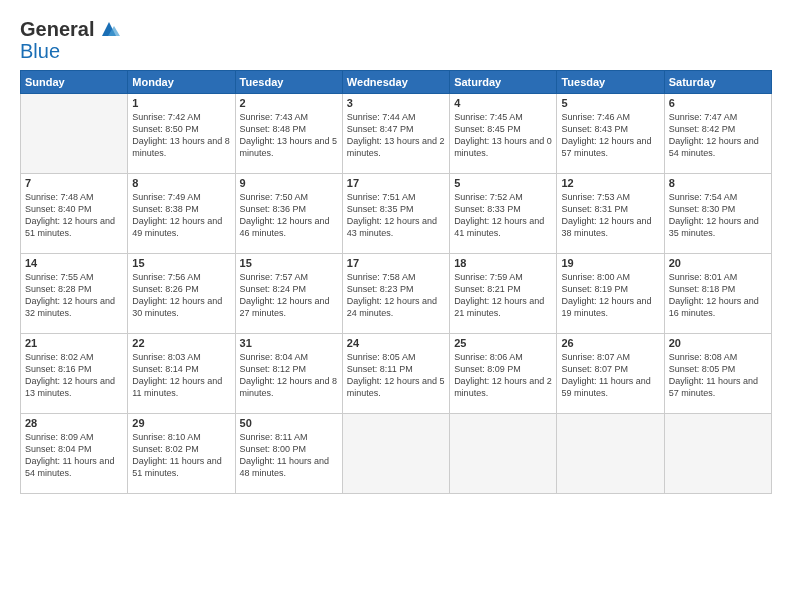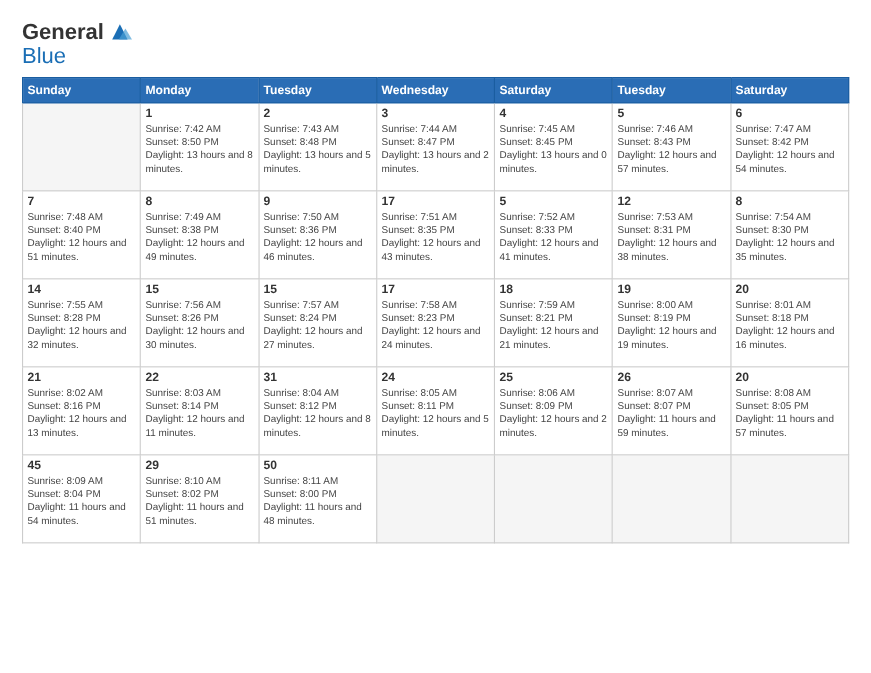--- a/index.html
+++ b/index.html
@@ -229,21 +229,21 @@
             <span class="day-num">26</span>
             <div class="day-info">Sunrise: 8:07 AM<br>Sunset: 8:07 PM<br>Daylight: 11 hours and 59 minutes.</div>
           </td>
           <td>
             <span class="day-num">20</span>
             <div class="day-info">Sunrise: 8:08 AM<br>Sunset: 8:05 PM<br>Daylight: 11 hours and 57 minutes.</div>
           </td>
         </tr>
         <tr class="week-row">
           <td>
-            <span class="day-num">45</span>
+            <span class="day-num">28</span>
             <div class="day-info">Sunrise: 8:09 AM<br>Sunset: 8:04 PM<br>Daylight: 11 hours and 54 minutes.</div>
           </td>
           <td>
             <span class="day-num">29</span>
             <div class="day-info">Sunrise: 8:10 AM<br>Sunset: 8:02 PM<br>Daylight: 11 hours and 51 minutes.</div>
           </td>
           <td>
             <span class="day-num">50</span>
             <div class="day-info">Sunrise: 8:11 AM<br>Sunset: 8:00 PM<br>Daylight: 11 hours and 48 minutes.</div>
           </td>

